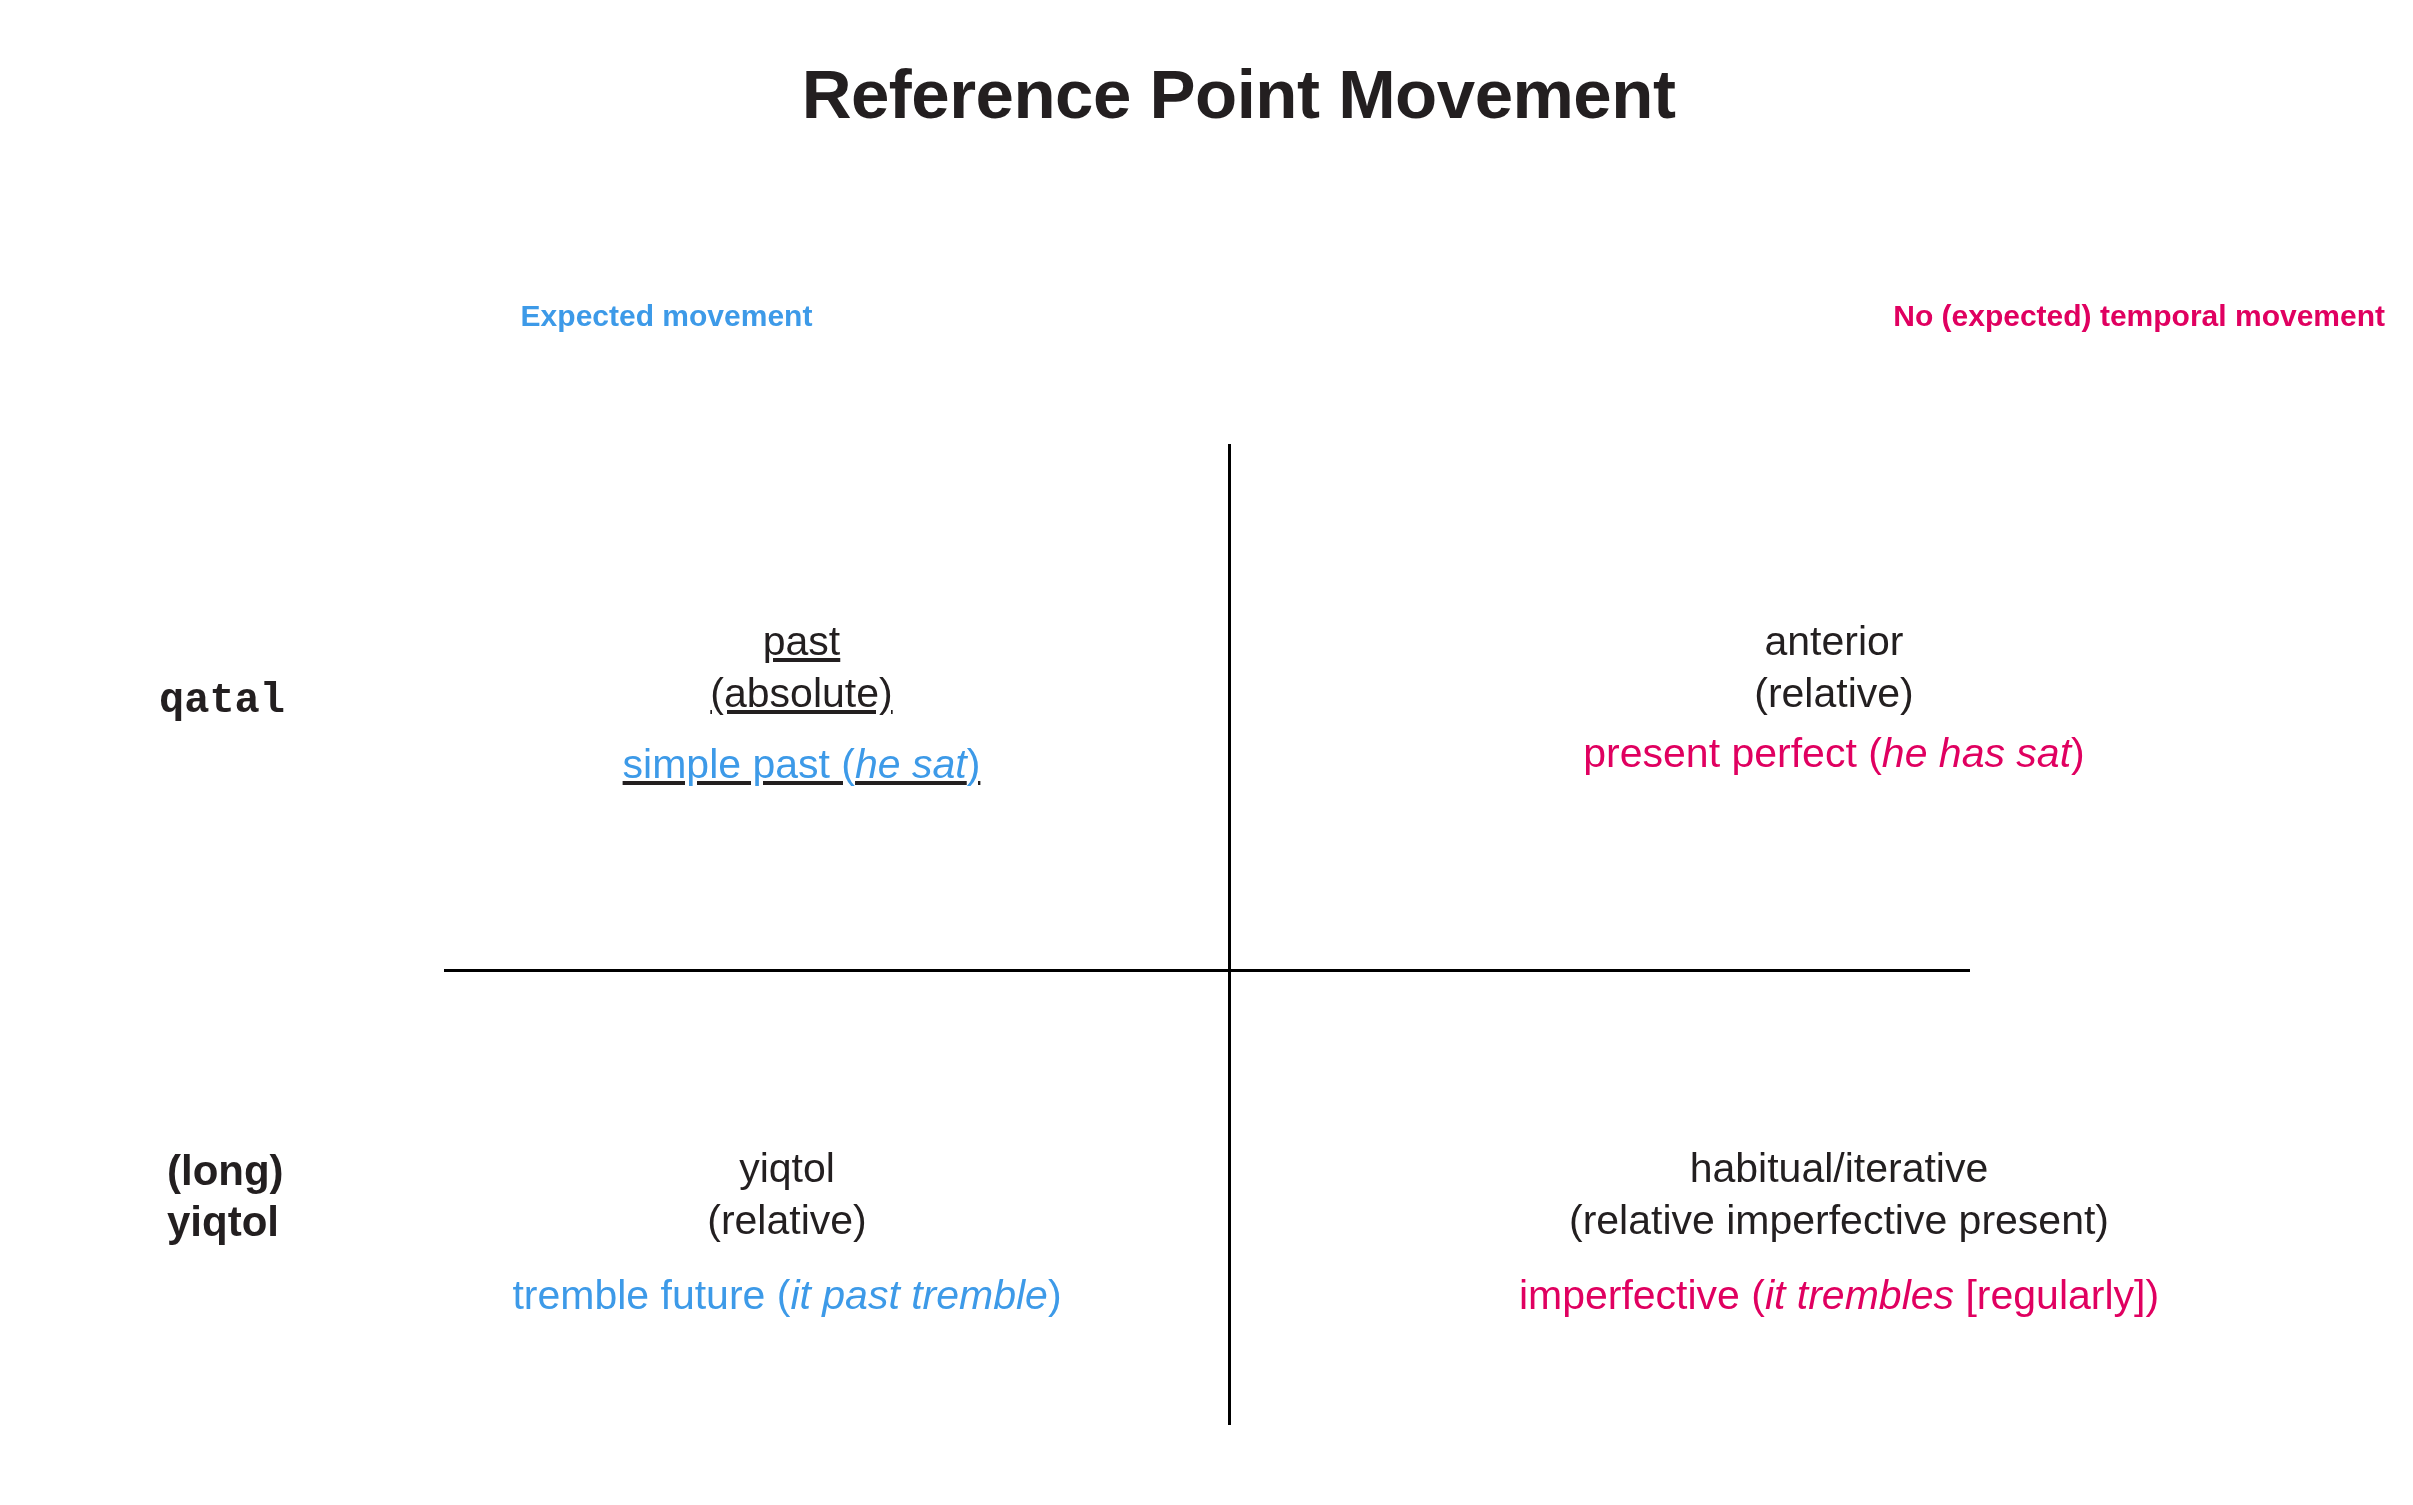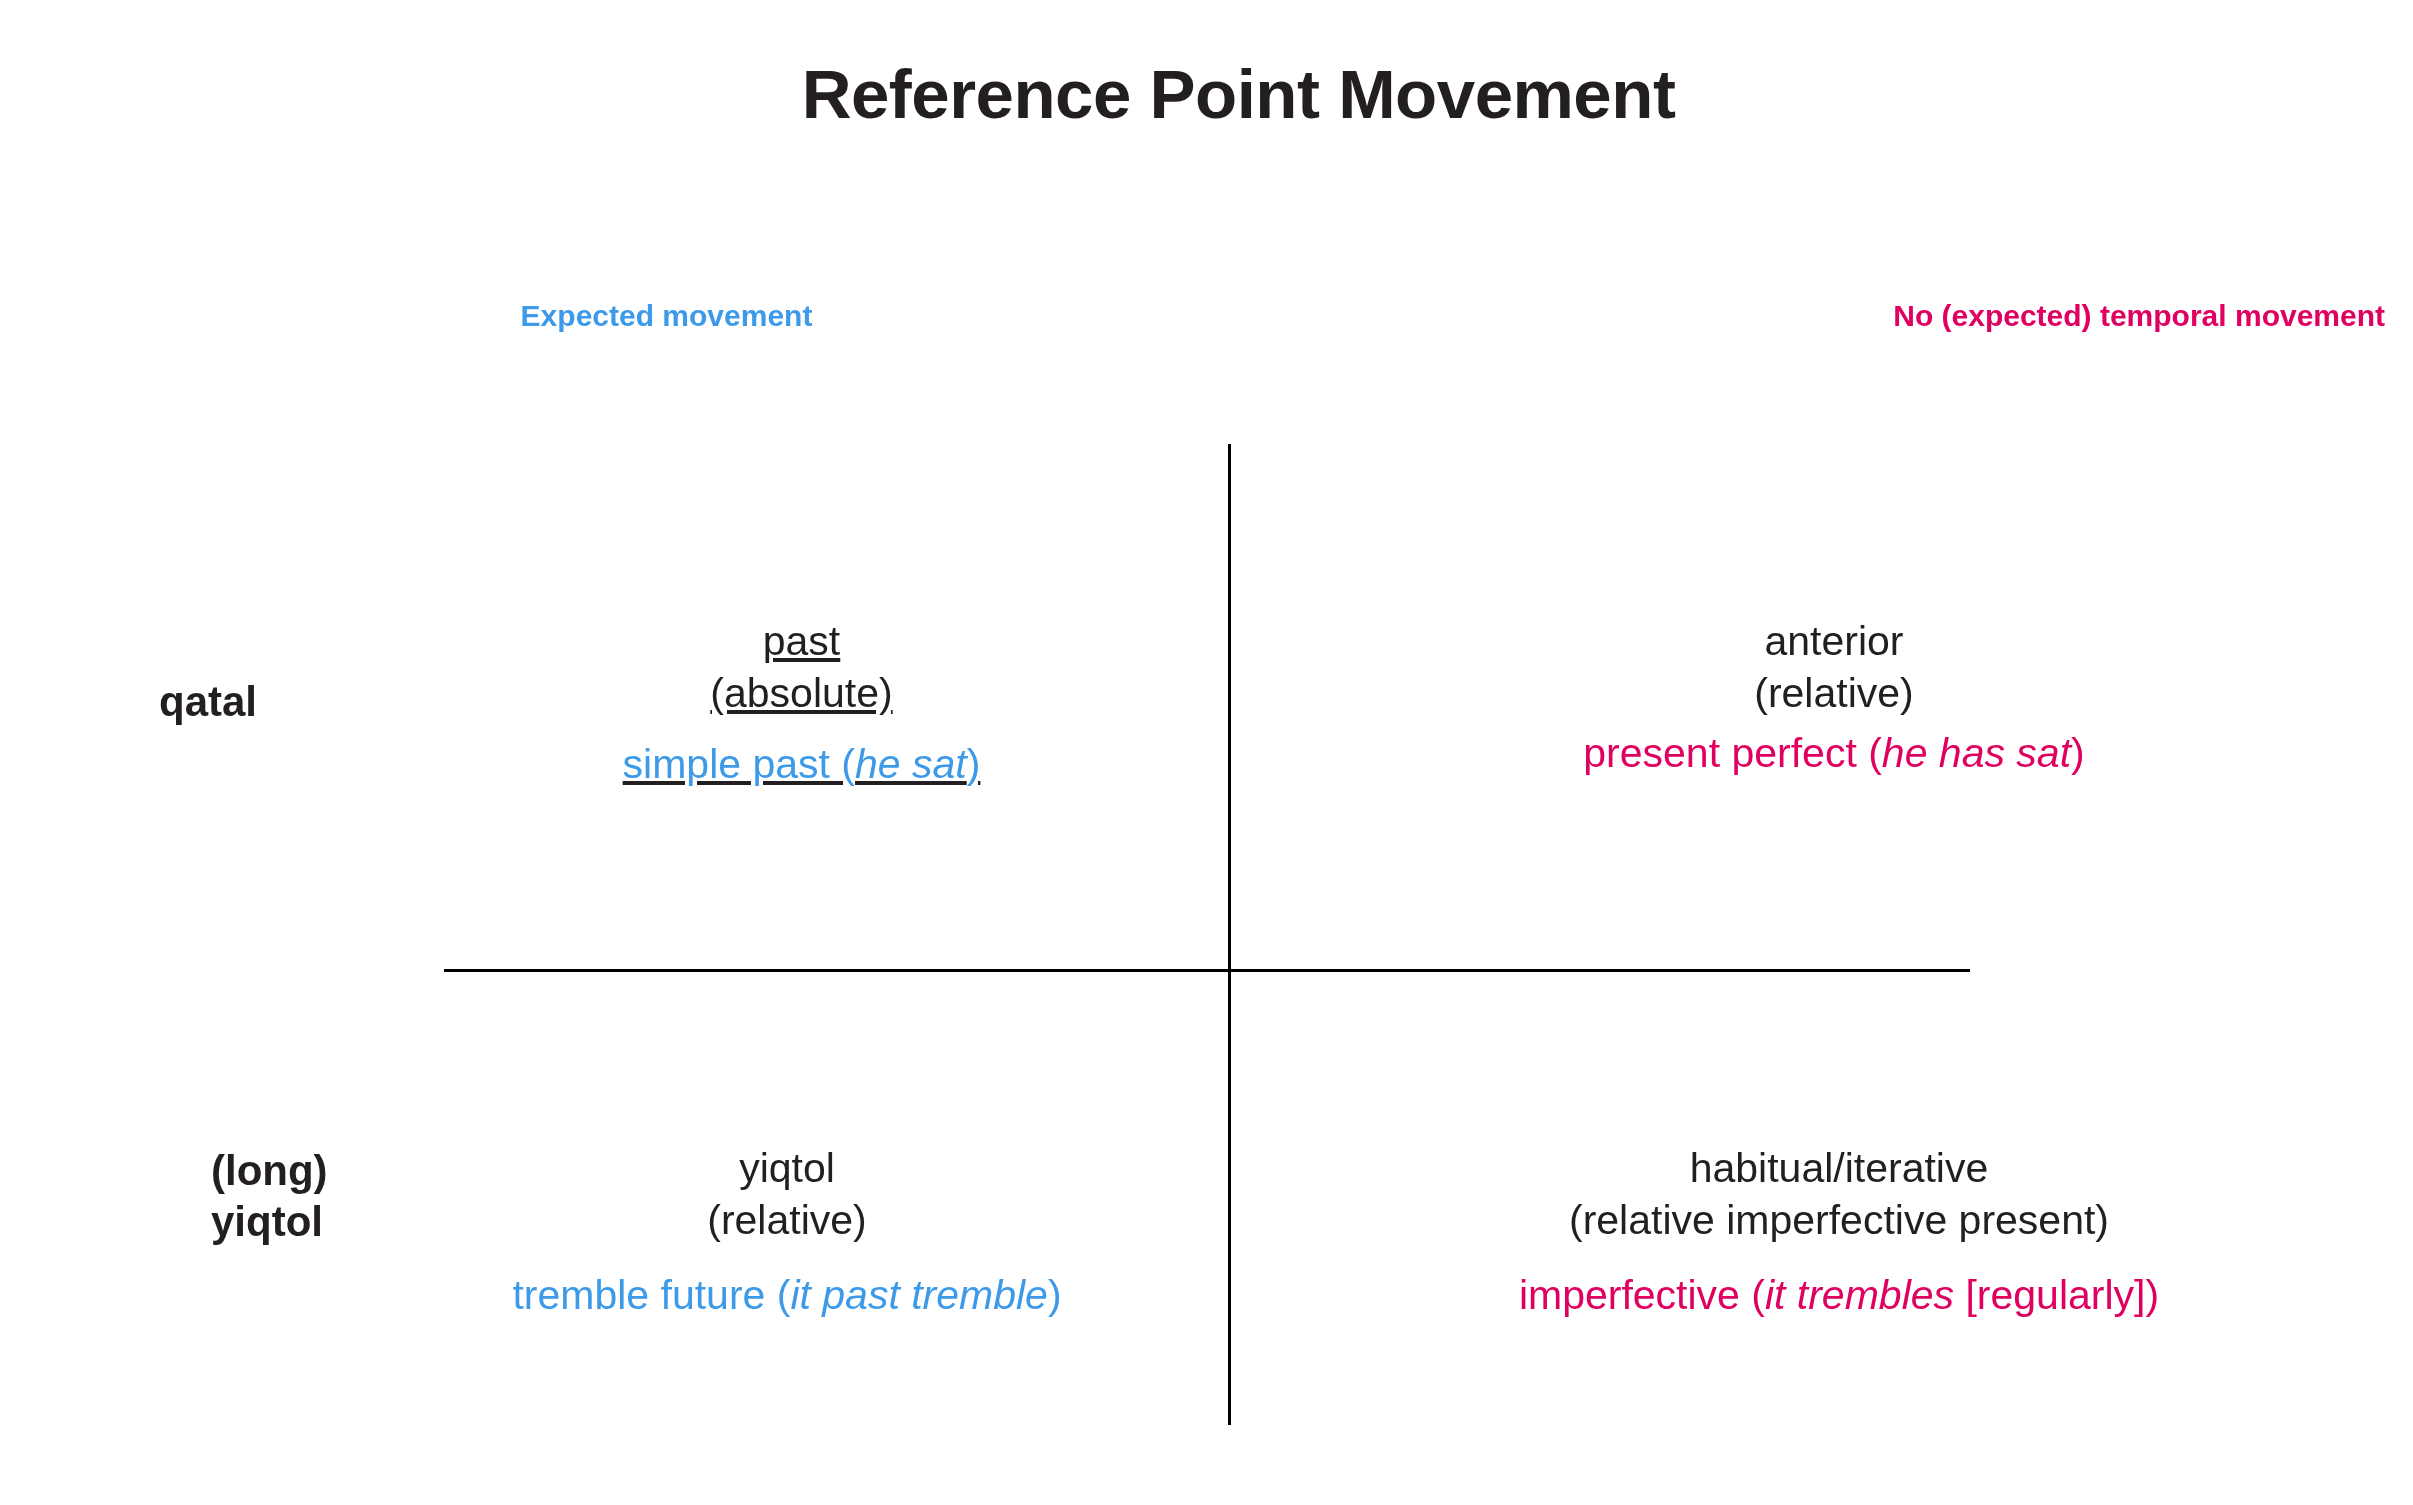--- a/index.html
+++ b/index.html
@@ -76,22 +76,22 @@
 
   
   .row-label {
     position: absolute;
     font-size: 42px;
     font-weight: 700;
     color: #231f20;
     line-height: 1.22;
     text-align: left;
   }
-  #row-label-qatal  { left: 159px; top: 676px; width: 270px; }
-  #row-label-yiqtol { left: 167px; top: 1145px; width: 270px; margin-left: 44px; }
+  #row-label-qatal  { left: 159px; top: 676px; width: 270px; font-family: Liberation Mono, monospace; }
+  #row-label-yiqtol { left: 167px; top: 1145px; width: 270px; }
 
   
   .cell {
     position: absolute;
     text-align: center;
   }
   .cell .gloss-main {
     font-size: 41px;
     line-height: 1.28;
     color: #231f20;

